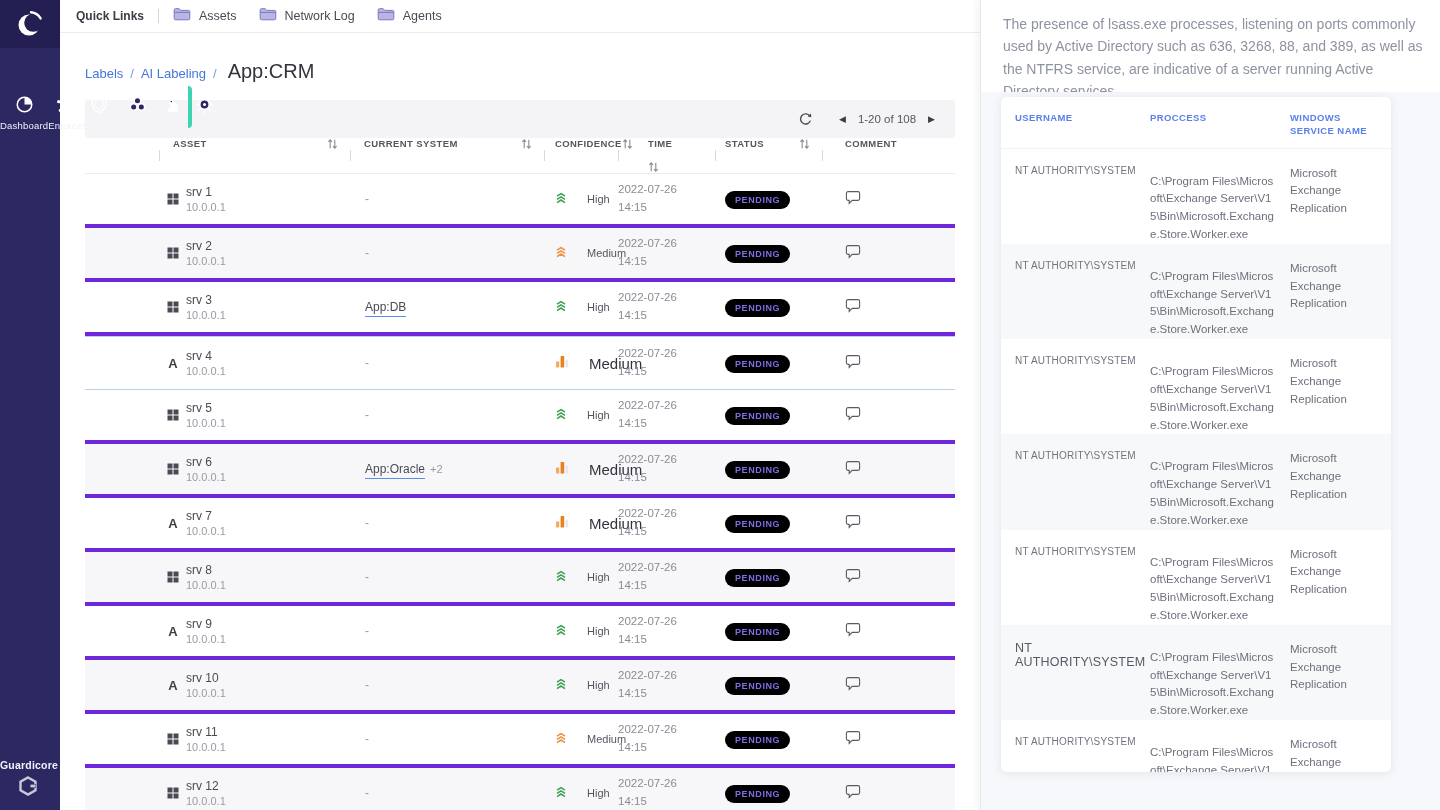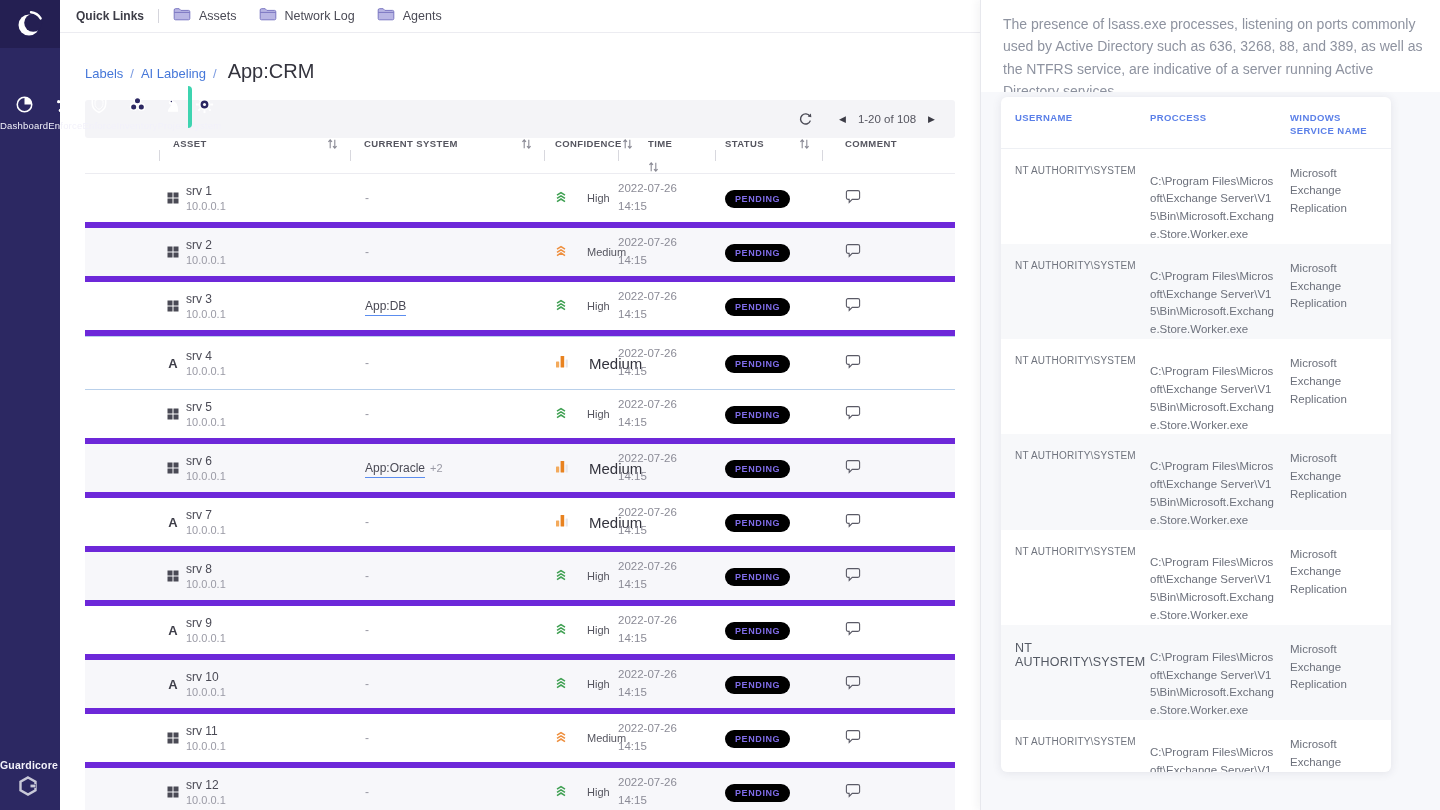--- a/index.html
+++ b/index.html
@@ -45,21 +45,21 @@
   .pg-range { font-size:11.5px; color:#55555f; margin:0 8px; }
 
   .gtable { margin:0 25px; }
   .thead, .trow { display:grid; grid-template-columns:74px 191px 194px 74px 97px 107px 1fr; }
   .thead { height:36px; align-items:center; border-bottom:1px solid #ececf1; }
   .hcell { position:relative; height:100%; display:flex; align-items:flex-start; justify-content:space-between; padding-right:12px; }
   .hcell::before { content:""; position:absolute; left:0; top:12px; width:1px; height:11px; background:#d8d8de; }
   .hcell .htext { font-size:9.5px; font-weight:bold; color:#55555f; letter-spacing:.4px; }
   .sort-icon { cursor:pointer; display:flex; }
 
-  .trow { height:54px; align-items:center; border-bottom:6px solid #6d28d9; }
+  .trow { height:54px; align-items:center; border-bottom:4px solid #6d28d9; }
   .trow.gray { background:#f7f7fa; }
   .trow.selected { border-top:1px solid #b9d0ea; border-bottom:1px solid #b9d0ea; }
   .c-asset { display:flex; align-items:center; padding-left:7px; }
   .os-ic { width:14px; display:flex; justify-content:center; }
   .os-a { font-size:13px; font-weight:bold; color:#3f3f4a; }
   .a-text { margin-left:6px; }
   .a-name { font-size:12px; color:#4a4a55; }
   .a-ip { font-size:11px; color:#9a9aa5; margin-top:2px; }
   .c-label { padding-left:15px; font-size:12px; color:#4a4a55; }
   .c-label .lab-link { border-bottom:1px solid #5b8def; padding-bottom:2px; cursor:pointer; }

